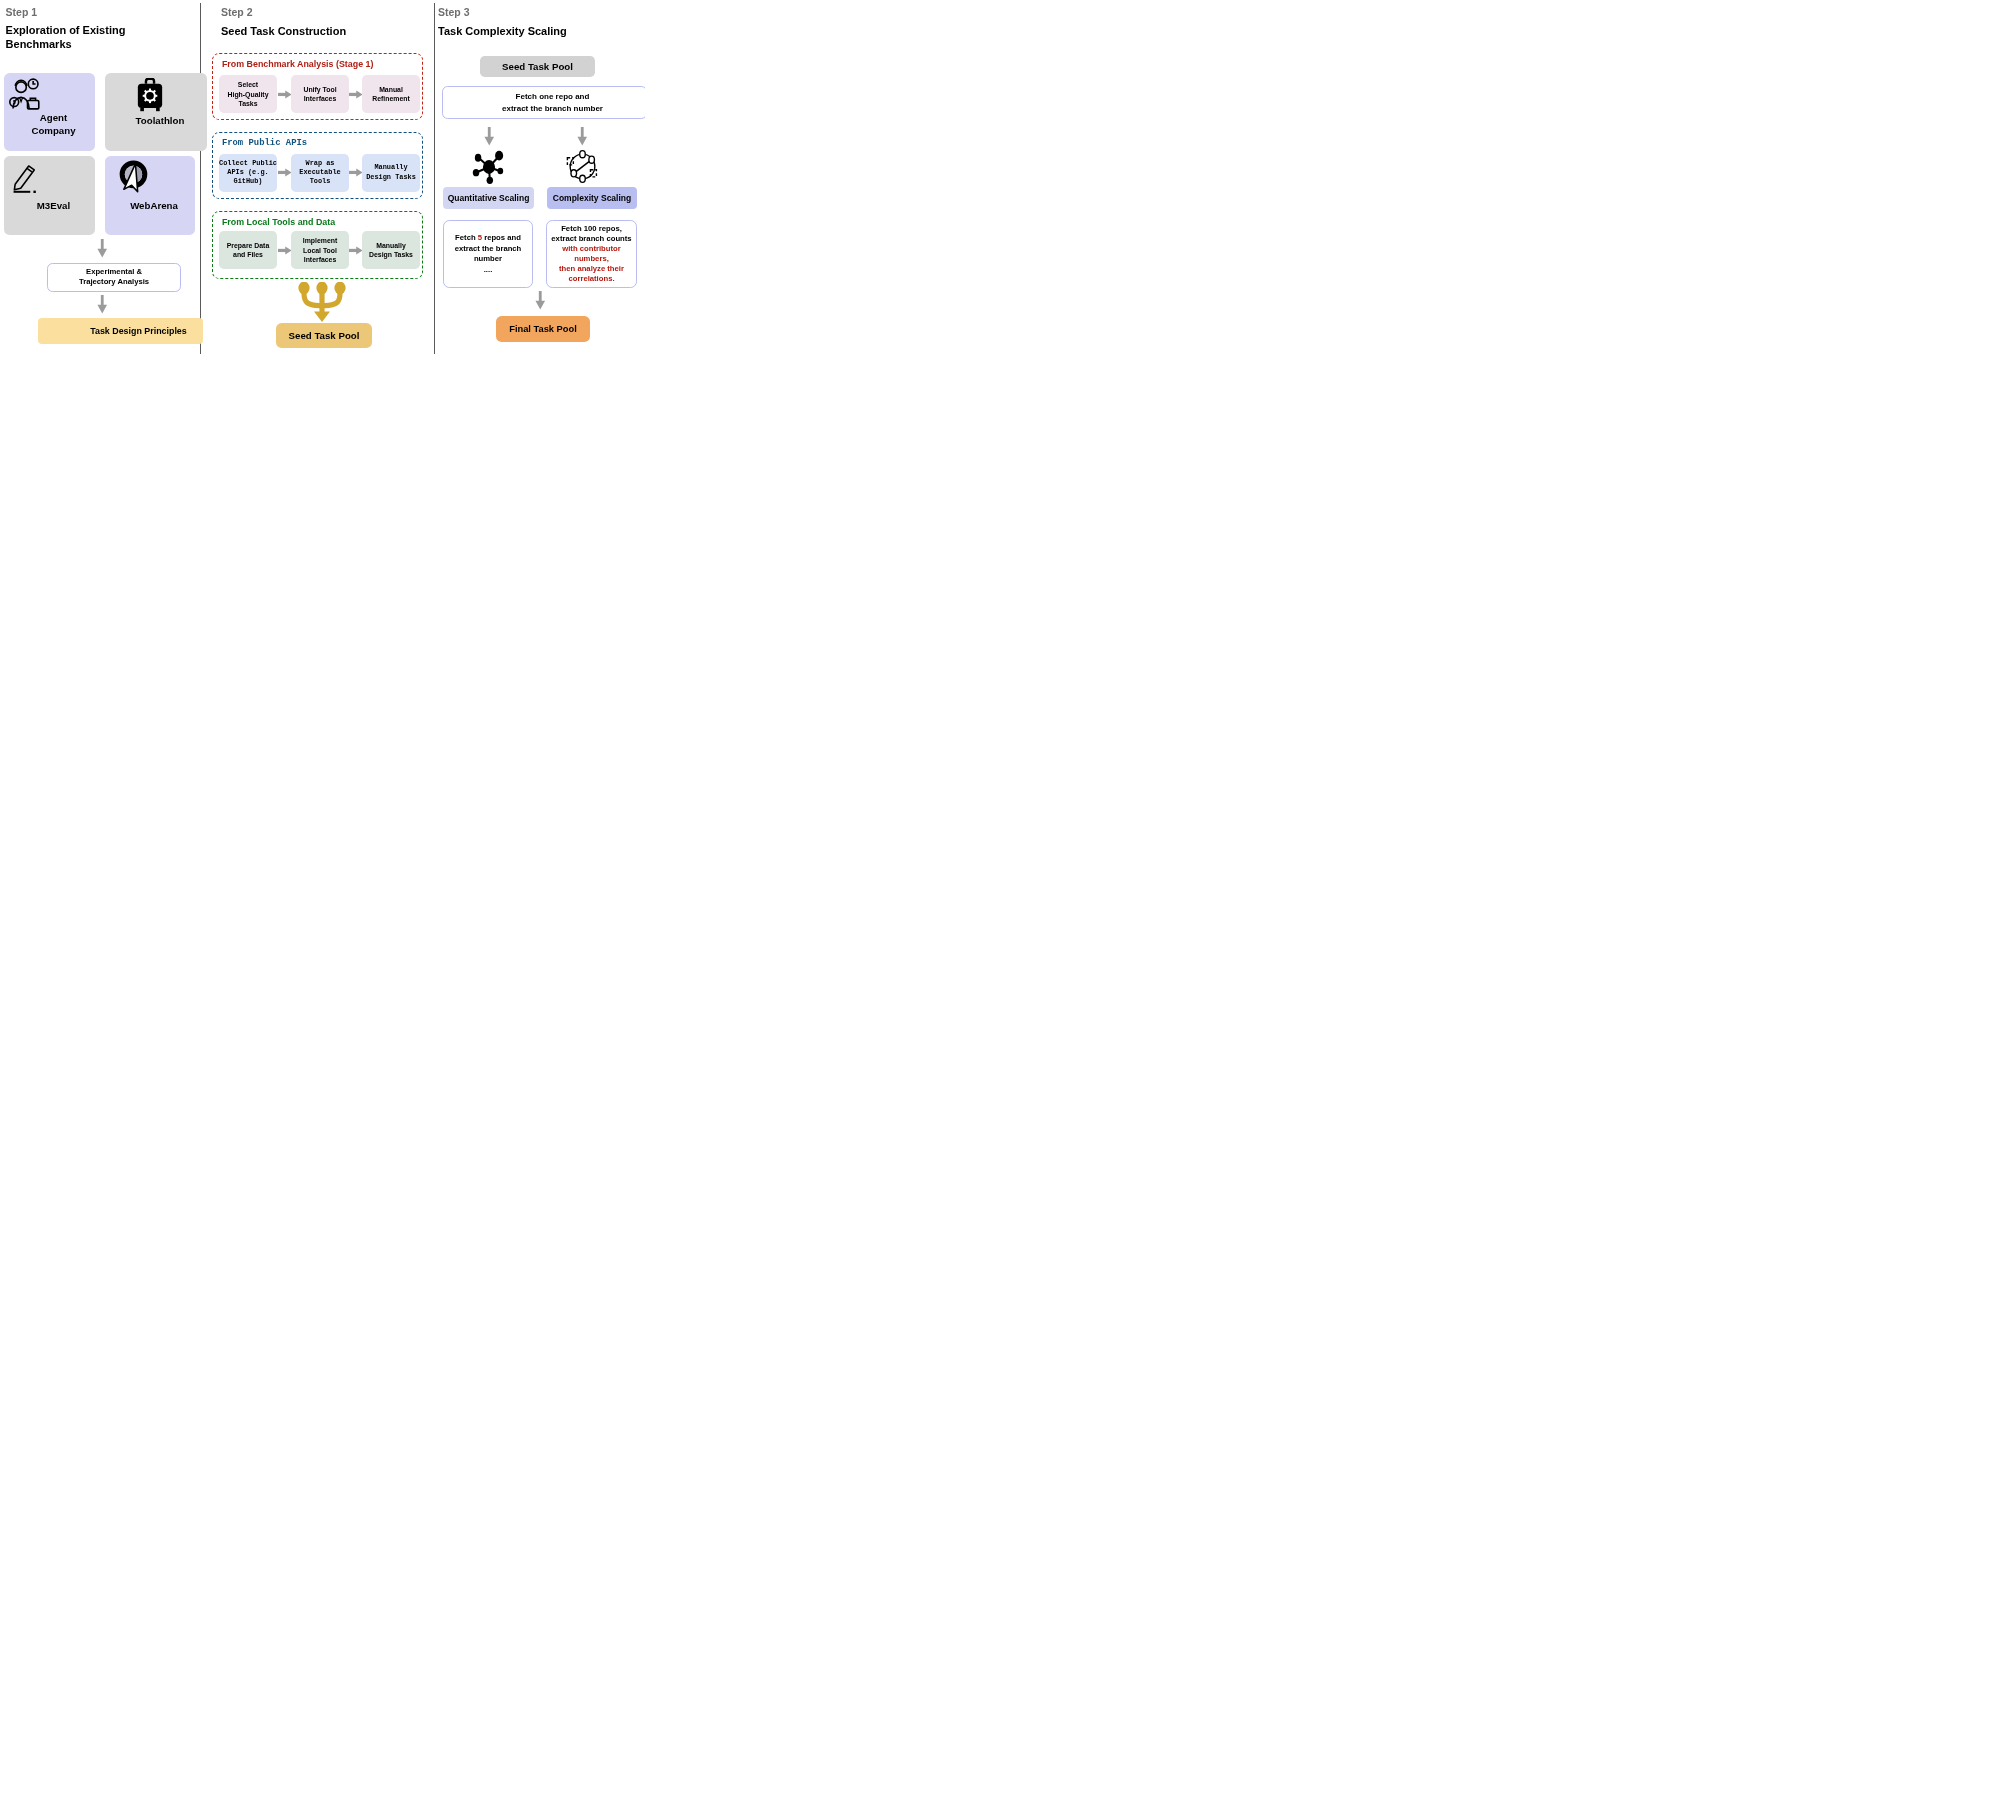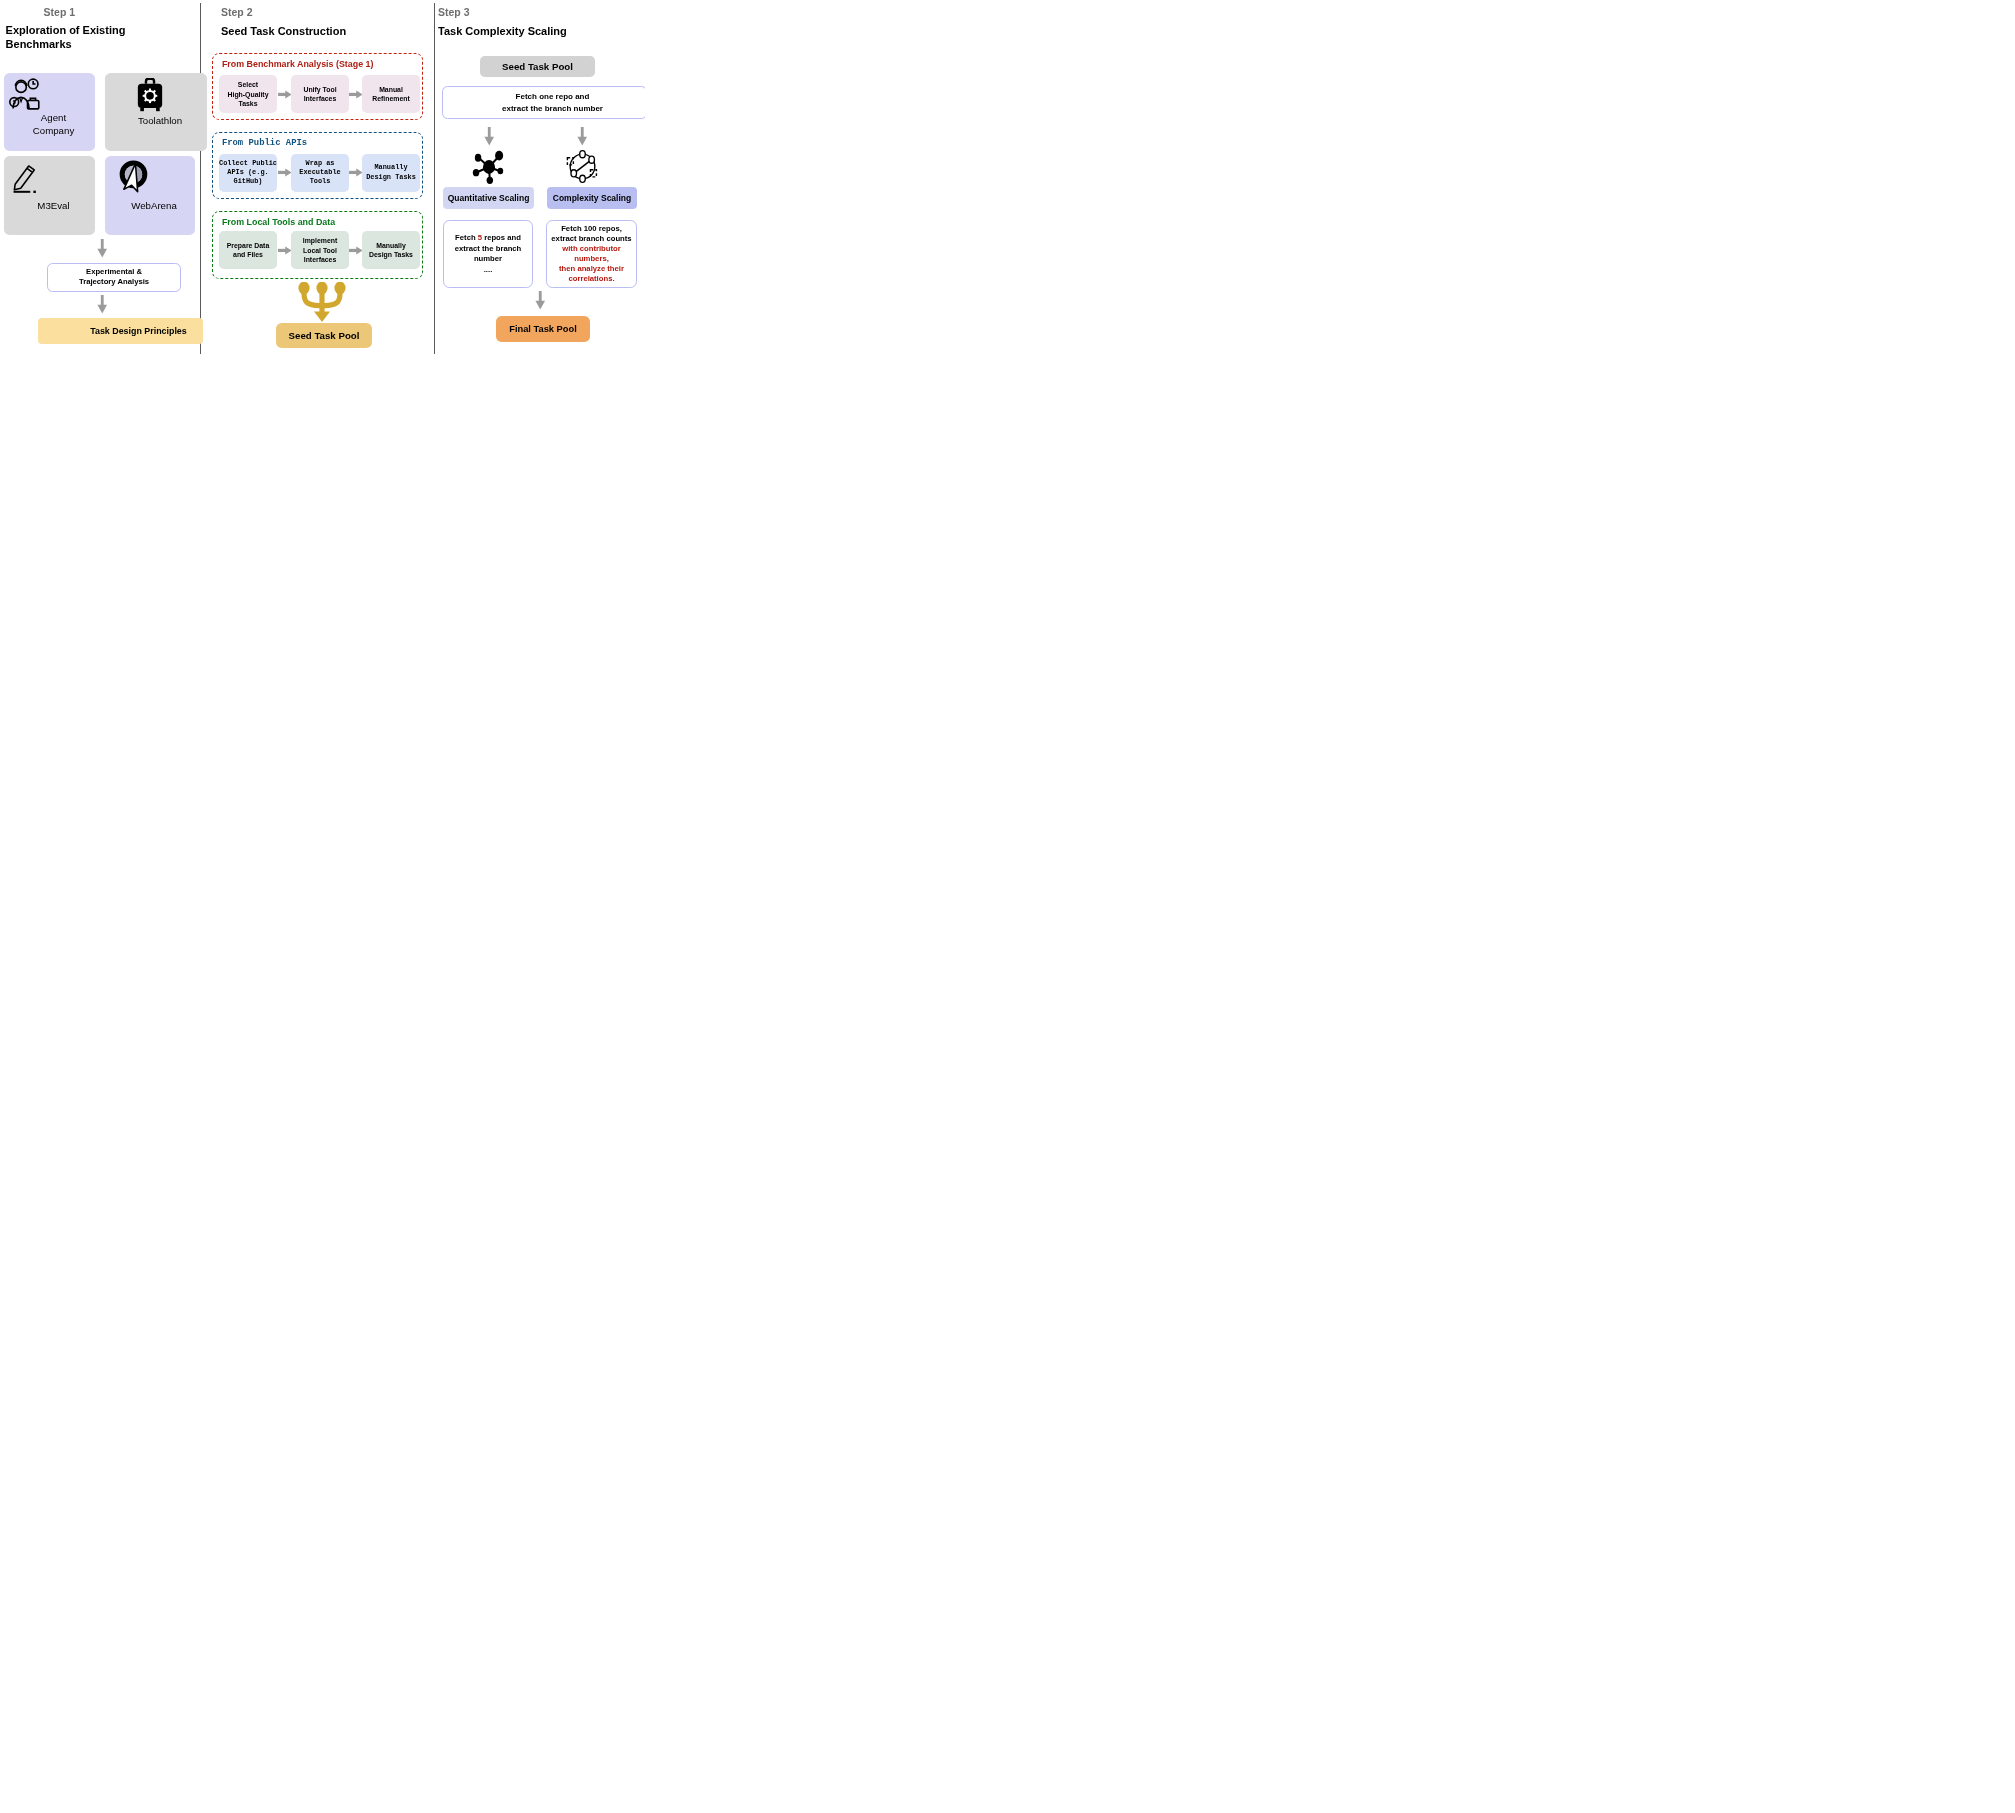--- a/index.html
+++ b/index.html
@@ -6,21 +6,21 @@
   .canvas{position:relative;width:645px;height:363px;background:#ffffff;
           font-family:"Liberation Sans", sans-serif;overflow:hidden;}
   .abs{position:absolute;}
   .pre{white-space:pre-line;}
   .divider{position:absolute;width:1.2px;background:#5a5a5a;top:3.2px;height:351px;}
   .step-label{position:absolute;font-size:10.5px;font-weight:bold;color:#6e6e6e;}
   .col-title{position:absolute;font-size:11px;font-weight:bold;color:#000;line-height:14.5px;}
   .card{position:absolute;border-radius:5.6px;}
   .card.purple{background:#d6d5f3;}
   .card.gray{background:#d9d9d9;}
-  .card-label{position:absolute;left:8px;right:0;text-align:center;font-weight:normal;
+  .card-label{position:absolute;left:8px;right:0;text-align:center;font-weight:bold;
               font-size:9.7px;line-height:12.5px;color:#000;}
   .outline-box{position:absolute;background:#fff;border:1.6px solid #b9bdf2;border-radius:5.6px;
                display:flex;align-items:center;justify-content:center;text-align:center;
                font-weight:bold;color:#000;}
   .fill-box{position:absolute;display:flex;align-items:center;justify-content:center;
             text-align:center;font-weight:bold;color:#000;}
   .dashed-group{position:absolute;border-radius:7.3px;background:#fff;}
   .dashed-group.red{border:1.6px dashed #c3200f;}
   .dashed-group.blue{border:1.6px dashed #0f5080;font-family:Liberation Mono, monospace;}
   .dashed-group.green{border:1.6px dashed #0c7a14;}
@@ -39,21 +39,21 @@
               text-align:center;font-weight:bold;font-size:7.7px;line-height:10.5px;color:#000;}
 </style>
 </head>
 <body>
 
 <div class="canvas">
 
   <div class="divider" style="left:200px;"></div>
   <div class="divider" style="left:434px;"></div>
 
-  <div class="step-label" style="left:5.6px;top:5.6px;margin-left:38px;">Step 1</div>
+  <div class="step-label" style="left:5.6px;top:5.6px;">Step 1</div>
   <div class="col-title pre" style="left:5.6px;top:22.6px;width:185px;">Exploration of Existing
 Benchmarks</div>
 
   <div class="card purple" style="left:4px;top:73px;width:91px;height:78px;">
     <svg class="abs" style="left:4.8px;top:4px;" viewBox="0 0 82 84" width="33" height="34">
       <g fill="none" stroke="#000" stroke-width="4">
         <circle cx="30" cy="25" r="13"></circle>
         <path d="M16 22 a14 14 0 0 1 28 0"></path>
         <path d="M10 78 q2 -26 20 -28 q18 2 20 28"></path>
         <circle cx="60" cy="17" r="12"></circle>

